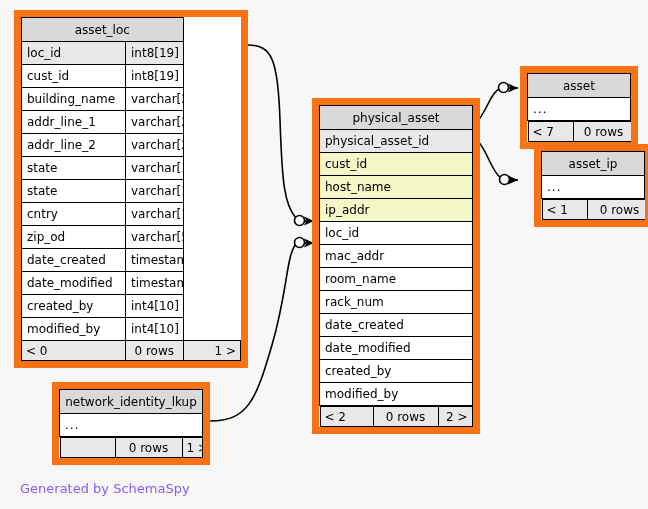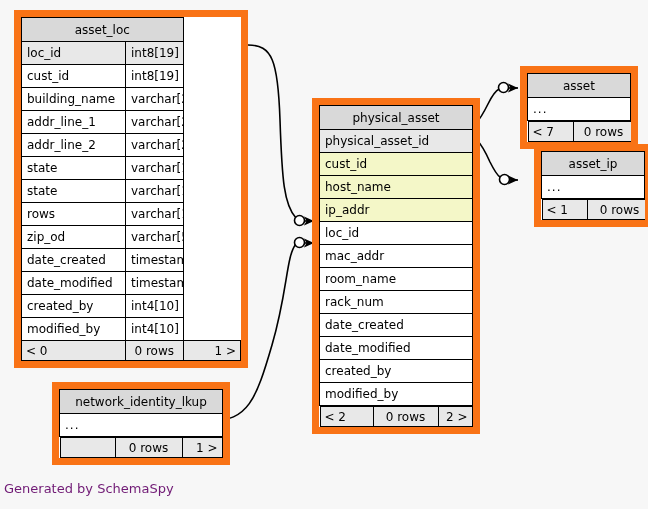--- a/index.html
+++ b/index.html
@@ -71,24 +71,24 @@
     font-size: 12px;
     height: 17px;
     padding: 1px 4px;
   }
   td.f-left   { text-align: left; }
   td.f-mid    { text-align: center; }
   td.f-right  { text-align: right; }
 
   .caption {
     position: absolute;
-    left: 4px;
+    left: 20px;
     top: 481px;
     font-size: 13px;
-    color: #701a75;
+    color: #8b5cf6;
     white-space: nowrap;
     z-index: 10;
   }
 </style>
 </head>
 <body>
 
 <div id="canvas">
 
   <svg id="edges" viewBox="0 0 648 509" width="648" height="509">
@@ -155,21 +155,21 @@
           </tr>
       <tr>
             <td>state</td>
           <td>varchar[100]</td>
           </tr>
       <tr>
             <td>state</td>
           <td>varchar[100]</td>
           </tr>
       <tr>
-            <td>rows</td>
+            <td>cntry</td>
           <td>varchar[100]</td>
           </tr>
       <tr>
             <td>zip_od</td>
           <td>varchar[50]</td>
           </tr>
       <tr>
             <td>date_created</td>
           <td>timestamptz[35,6]</td>
           </tr>
@@ -298,21 +298,21 @@
             <td class="f-right"></td>
           </tr>
         </tbody>
               </table>
       </td>
           </tr>
     </tbody>
       </table>
   </div>
 
-  <div class="entity" style="left:52px; top:382px; width:178px;">
+  <div class="entity" style="left:52px; top:382px; width:158px;">
     <table class="etable">
       <tbody>
           <tr>
         <th class="ehead">network_identity_lkup</th>
       </tr>
       <tr>
             <td class="dots">...</td>
           </tr>
       <tr>
             <td style="padding:0; border:none; height:0;">

